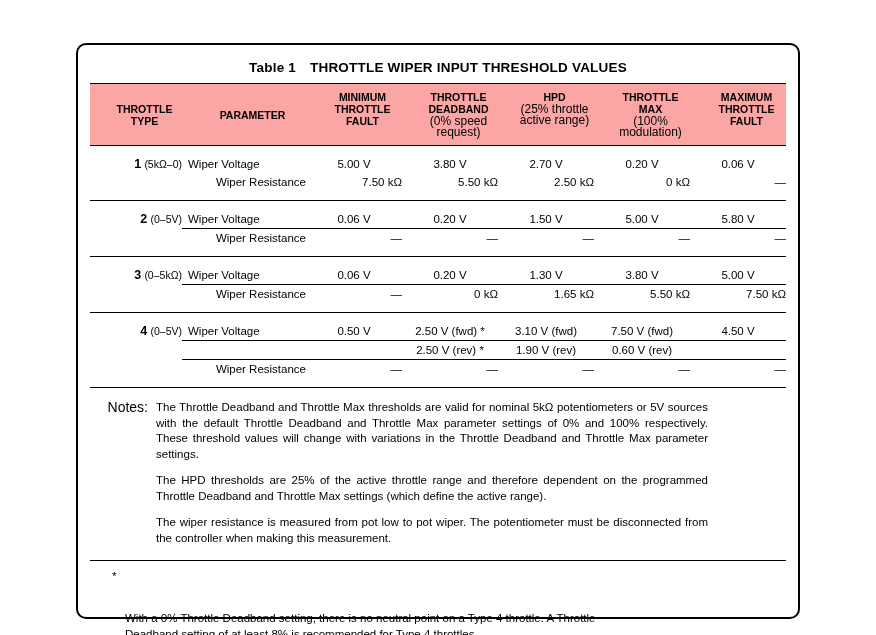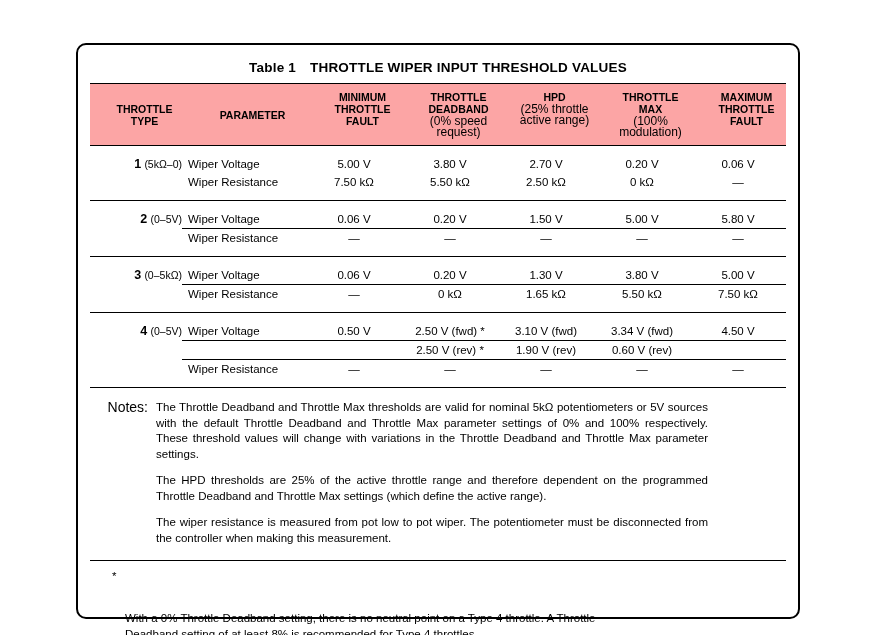--- a/index.html
+++ b/index.html
@@ -88,21 +88,21 @@
     margin-top: 1px;
   }
 
   tbody.group td {
     font-size: 11.5px;
     line-height: 18px;
     text-align: center;
     padding: 0;
   }
   tbody.group tr.first td { padding-top: 9px; }
-  tbody.group tr.last td { padding-bottom: 9px; }
+  tbody.group tr.last td { padding-bottom: 9px; text-align: right; }
   tbody.group td.type-cell {
     text-align: right;
     padding-left: 14px;
     white-space: nowrap;
   }
   tbody.group td.type-cell .tnum {
     font-weight: bold;
     font-size: 12.5px;
   }
   tbody.group td.type-cell .trange {
@@ -295,21 +295,21 @@
         <tbody class="group bordered">
           <tr class="first">
             <td class="type-cell" rowspan="3">
               <span class="tnum">4</span>
               <span class="trange">(0–5V)</span>
             </td>
             <td class="param-cell">Wiper Voltage</td>
             <td>0.50 V</td>
             <td>2.50 V (fwd) *</td>
             <td>3.10 V (fwd)</td>
-            <td>3.34 V (fwd)</td>
+            <td>7.50 V (fwd)</td>
             <td>4.50 V</td>
           </tr>
           <tr>
             <td class="param-cell"></td>
             <td></td>
             <td>2.50 V (rev) *</td>
             <td>1.90 V (rev)</td>
             <td>0.60 V (rev)</td>
             <td></td>
           </tr>

